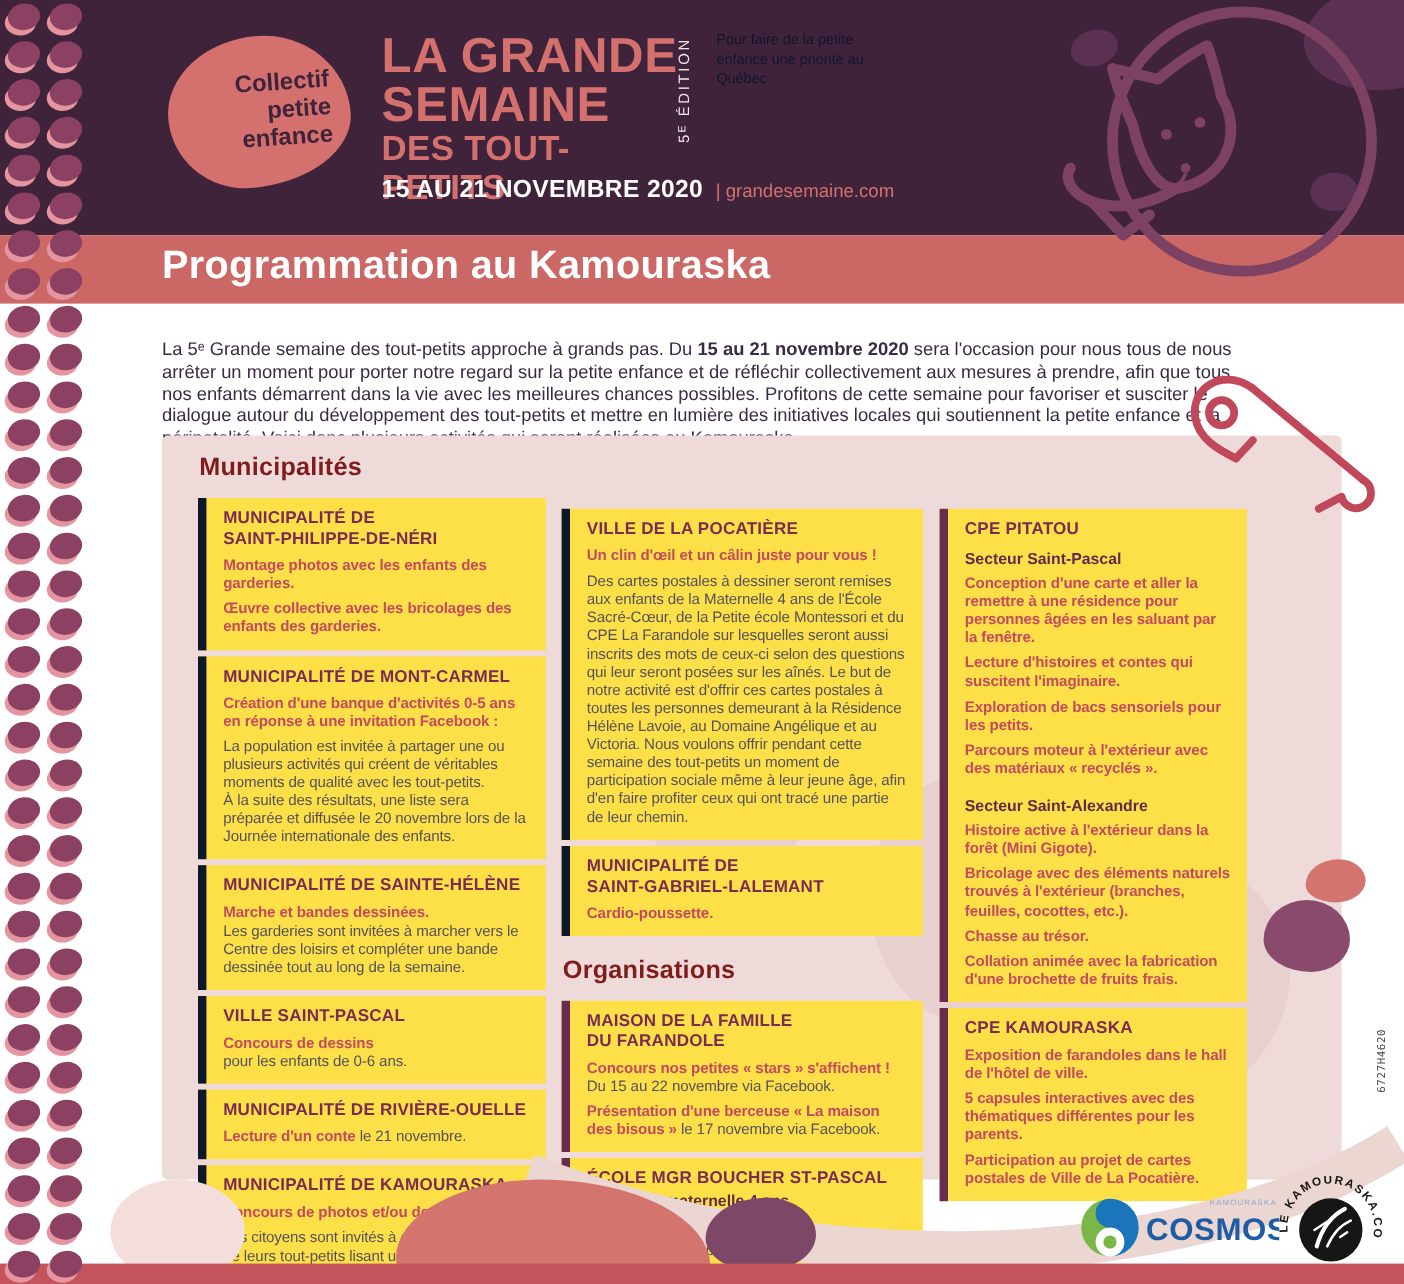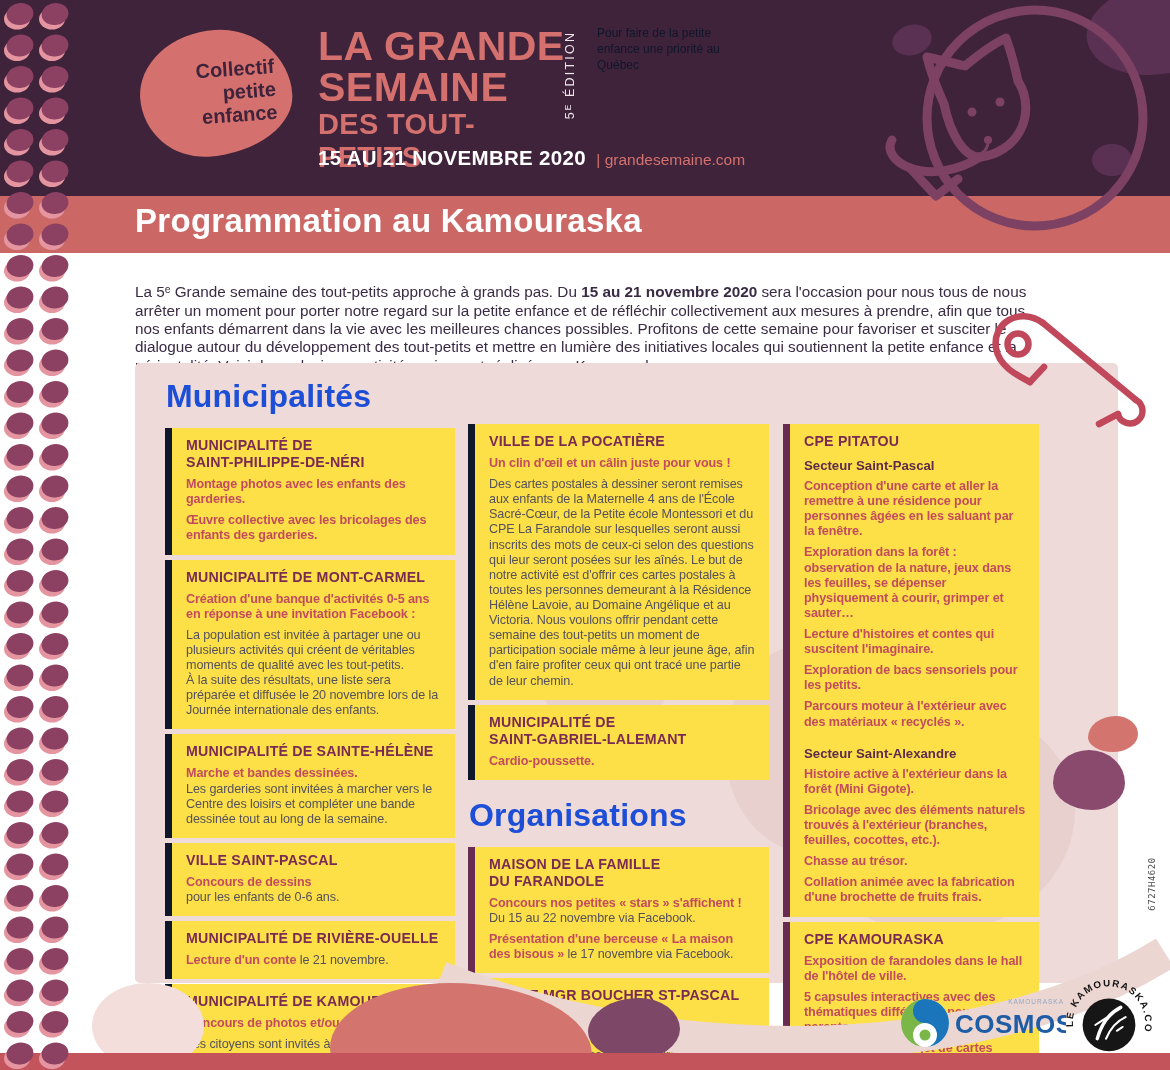--- a/index.html
+++ b/index.html
@@ -32,21 +32,21 @@
   .intro{position:absolute;left:135px;top:268px;width:912px;color:#3a2b44;font-size:15.3px;
          line-height:1.2;}
   .intro strong{font-weight:700;}
   
   .panel{position:absolute;left:135px;top:363px;width:983px;height:620px;background:#eedad8;border-radius:5px;}
   .panel-blob{position:absolute;border-radius:50%;background:#e8d0ce;}
   .column{position:absolute;top:14px;}
   .col-1{left:30px;width:290px;}
   .col-2{left:333px;width:301px;}
   .col-3{left:648px;width:256px;}
-  .section-heading{font-size:32px;font-weight:800;color:#1d4ed8;margin:1px 0 13px 1px;letter-spacing:.2px;}
+  .section-heading{font-size:21px;font-weight:800;color:#7f1d1d;margin:1px 0 13px 1px;letter-spacing:.2px;}
   .section-heading.mid{margin-top:17px;}
   .card{background:#fde047;border-left:7px solid #0f172a;padding:9px 13px 11px 14px;margin-bottom:5px;}
   .card.accent-purple{border-left-color:#682b52;}
   .card-title{font-size:14.2px;font-weight:700;color:#7b2b52;line-height:1.2;white-space:pre-line;letter-spacing:.2px;}
   .card-sub{font-size:13.2px;font-weight:700;color:#5f2b4a;margin-top:8px;}
   .card-sub.tight{margin-top:2px;}
   .card-sub.gap{margin-top:16px;}
   .item{margin-top:6px;font-size:12.6px;line-height:1.2;white-space:pre-line;letter-spacing:-.1px;}
   .item .hl{color:#c34b5e;font-weight:700;}
   .item .tx{color:#55515c;font-weight:400;}
@@ -174,21 +174,20 @@
           <p class="item" style="margin: 6px 0px 0px;"><span class="hl">Workout à l'extérieur.</span></p>
           <p class="item" style="margin: 6px 0px 0px;"><span class="tx">Les élèves accompagnés de leurs parents.</span></p>
         </div>
       </div>
     <div class="column col-3">
         <div style="height: 47px;"></div>
         <div class="card accent-purple">
           <div class="card-title">CPE PITATOU</div>
           <div class="card-sub">Secteur Saint-Pascal</div>
           <p class="item" style="margin: 6px 0px 0px;"><span class="hl">Conception d'une carte et aller la remettre à une résidence pour personnes âgées en les saluant par la fenêtre.</span></p>
-          <p class="item" style="margin: 6px 0px 0px;"><span class="hl">Exploration dans la forêt : observation de la nature, jeux dans les feuilles, se dépenser physiquement à courir, grimper et sauter…</span></p>
           <p class="item" style="margin: 6px 0px 0px;"><span class="hl">Lecture d'histoires et contes qui suscitent l'imaginaire.</span></p>
           <p class="item" style="margin: 6px 0px 0px;"><span class="hl">Exploration de bacs sensoriels pour les petits.</span></p>
           <p class="item" style="margin: 6px 0px 0px;"><span class="hl">Parcours moteur à l'extérieur avec des matériaux « recyclés ».</span></p>
           <div class="card-sub gap">Secteur Saint-Alexandre</div>
           <p class="item" style="margin: 6px 0px 0px;"><span class="hl">Histoire active à l'extérieur dans la forêt (Mini Gigote).</span></p>
           <p class="item" style="margin: 6px 0px 0px;"><span class="hl">Bricolage avec des éléments naturels trouvés à l'extérieur (branches, feuilles, cocottes, etc.).</span></p>
           <p class="item" style="margin: 6px 0px 0px;"><span class="hl">Chasse au trésor.</span></p>
           <p class="item" style="margin: 6px 0px 0px;"><span class="hl">Collation animée avec la fabrication d'une brochette de fruits frais.</span></p>
         </div>
         <div class="card accent-purple">

